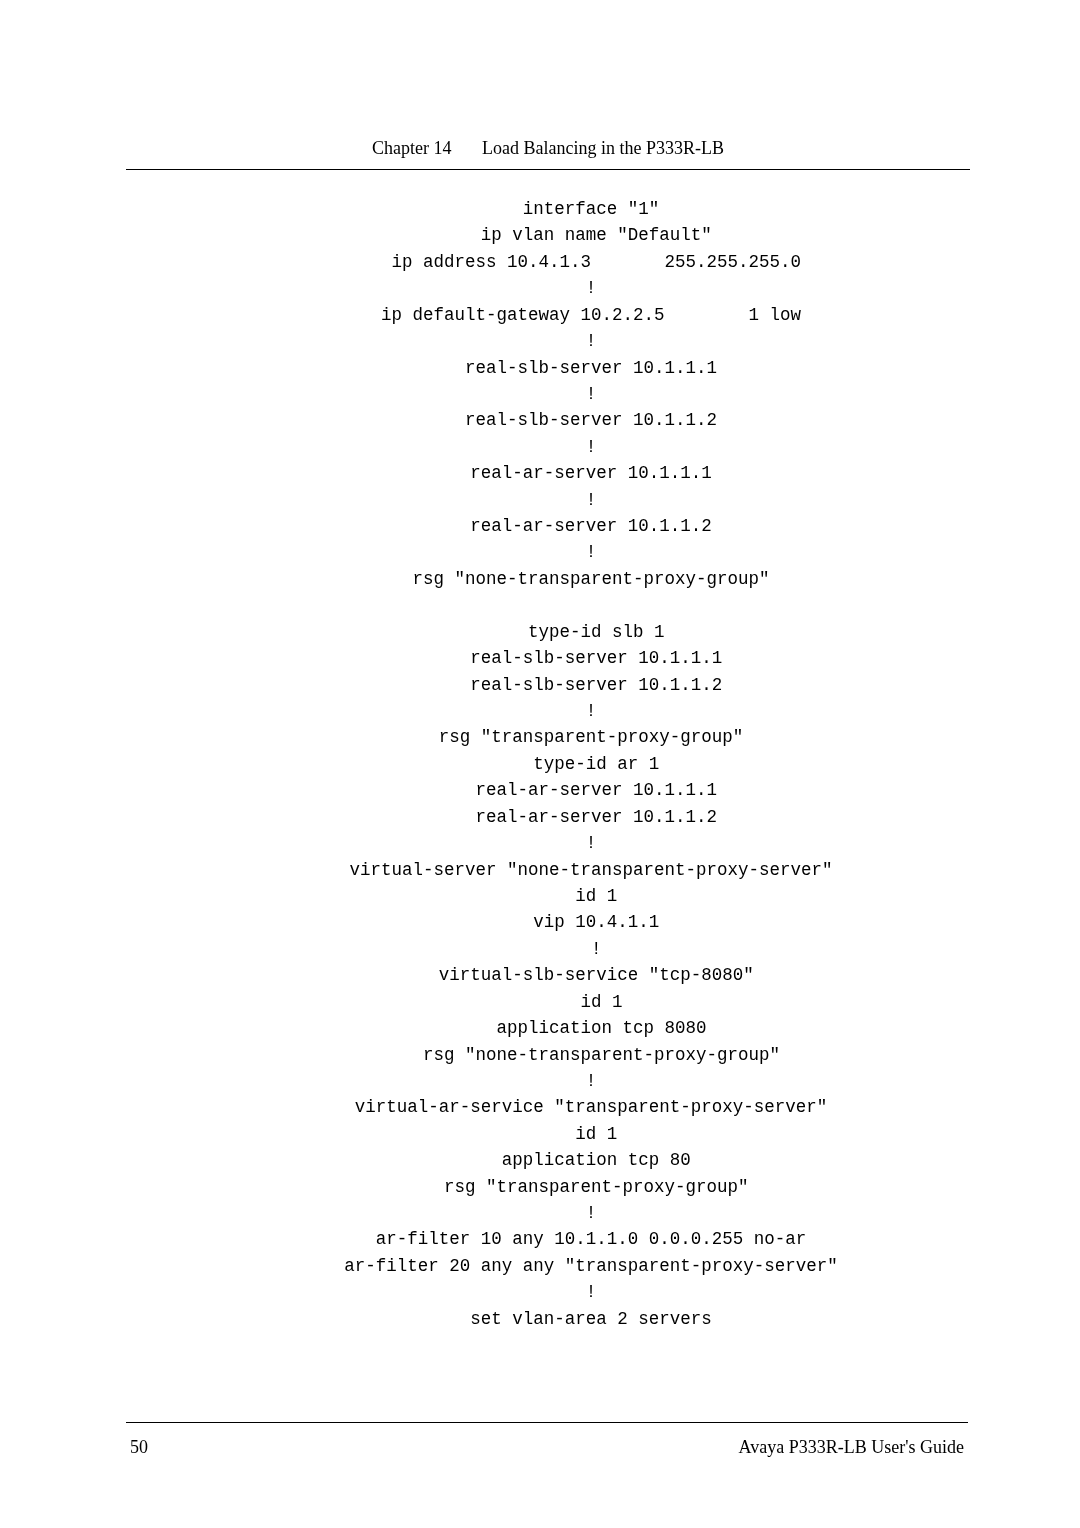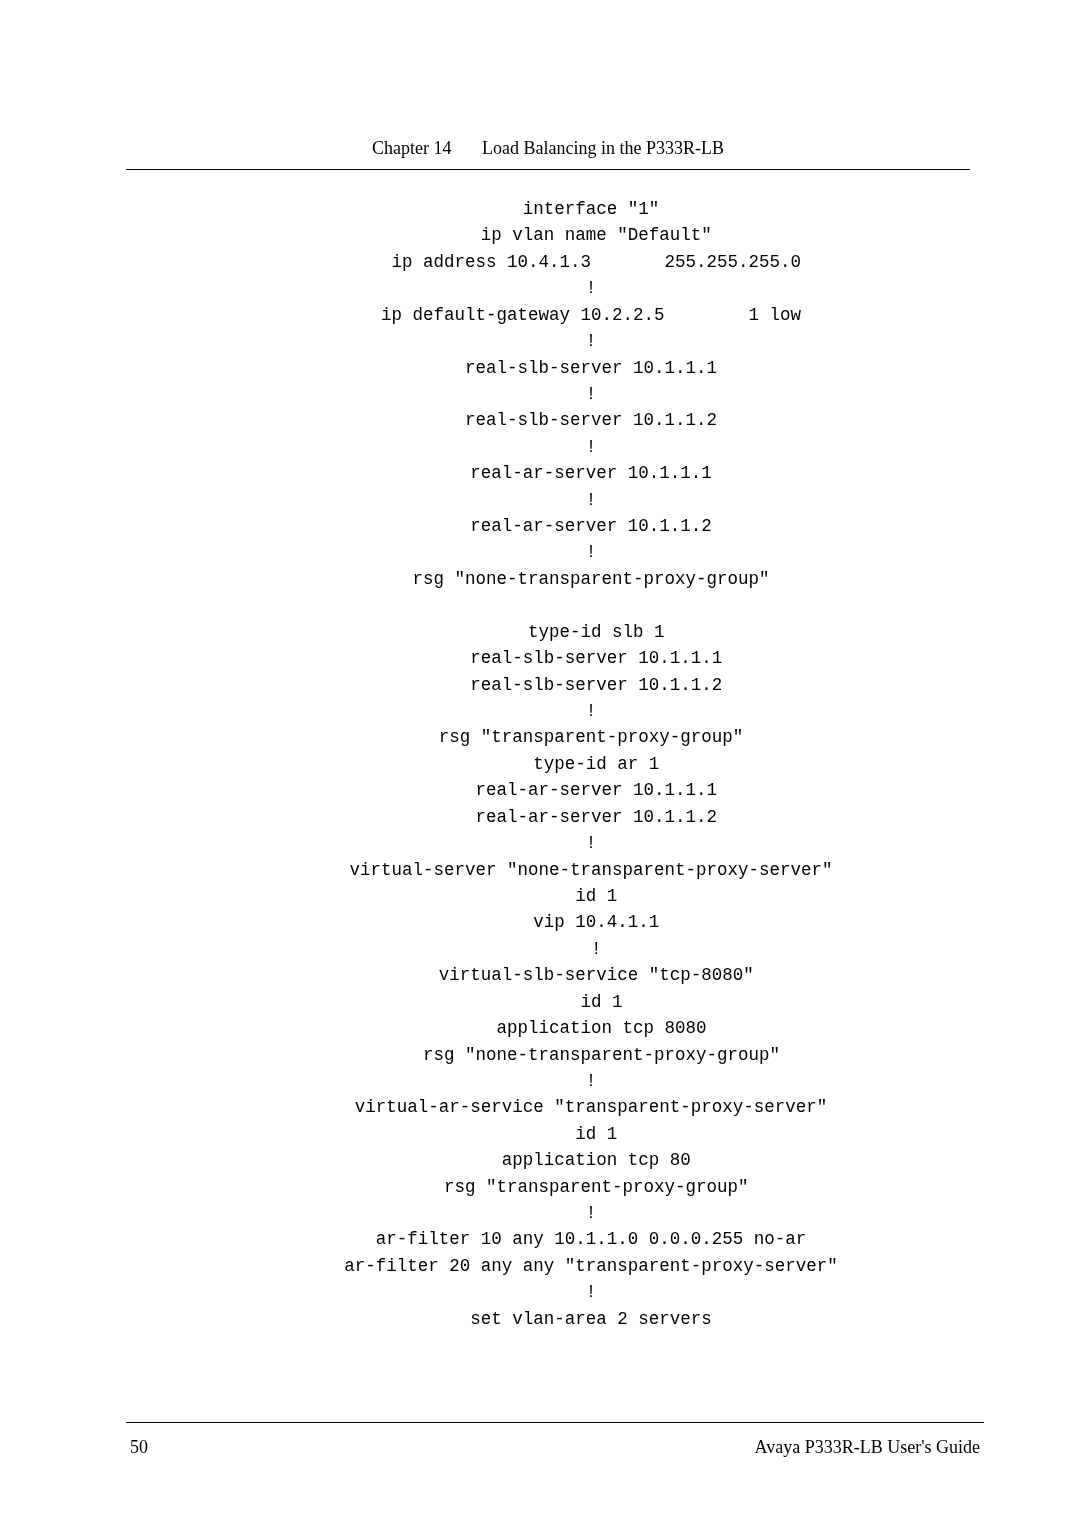--- a/index.html
+++ b/index.html
@@ -30,21 +30,21 @@
       font-size: 17.5px;
       line-height: 1.51;
       white-space: pre;
       margin-left: 90px;
       color: #000000;
     }
     .footer {
       position: absolute;
       bottom: 66px;
       left: 110px;
-      right: 96px;
+      right: 112px;
     }
     .footer-hr {
       border: none;
       border-top: 1px solid #000000;
       margin-bottom: 10px;
     }
     .footer-row {
       display: flex;
       justify-content: space-between;
       font-family: "Palatino", "Book Antiqua", "Times New Roman", serif;

